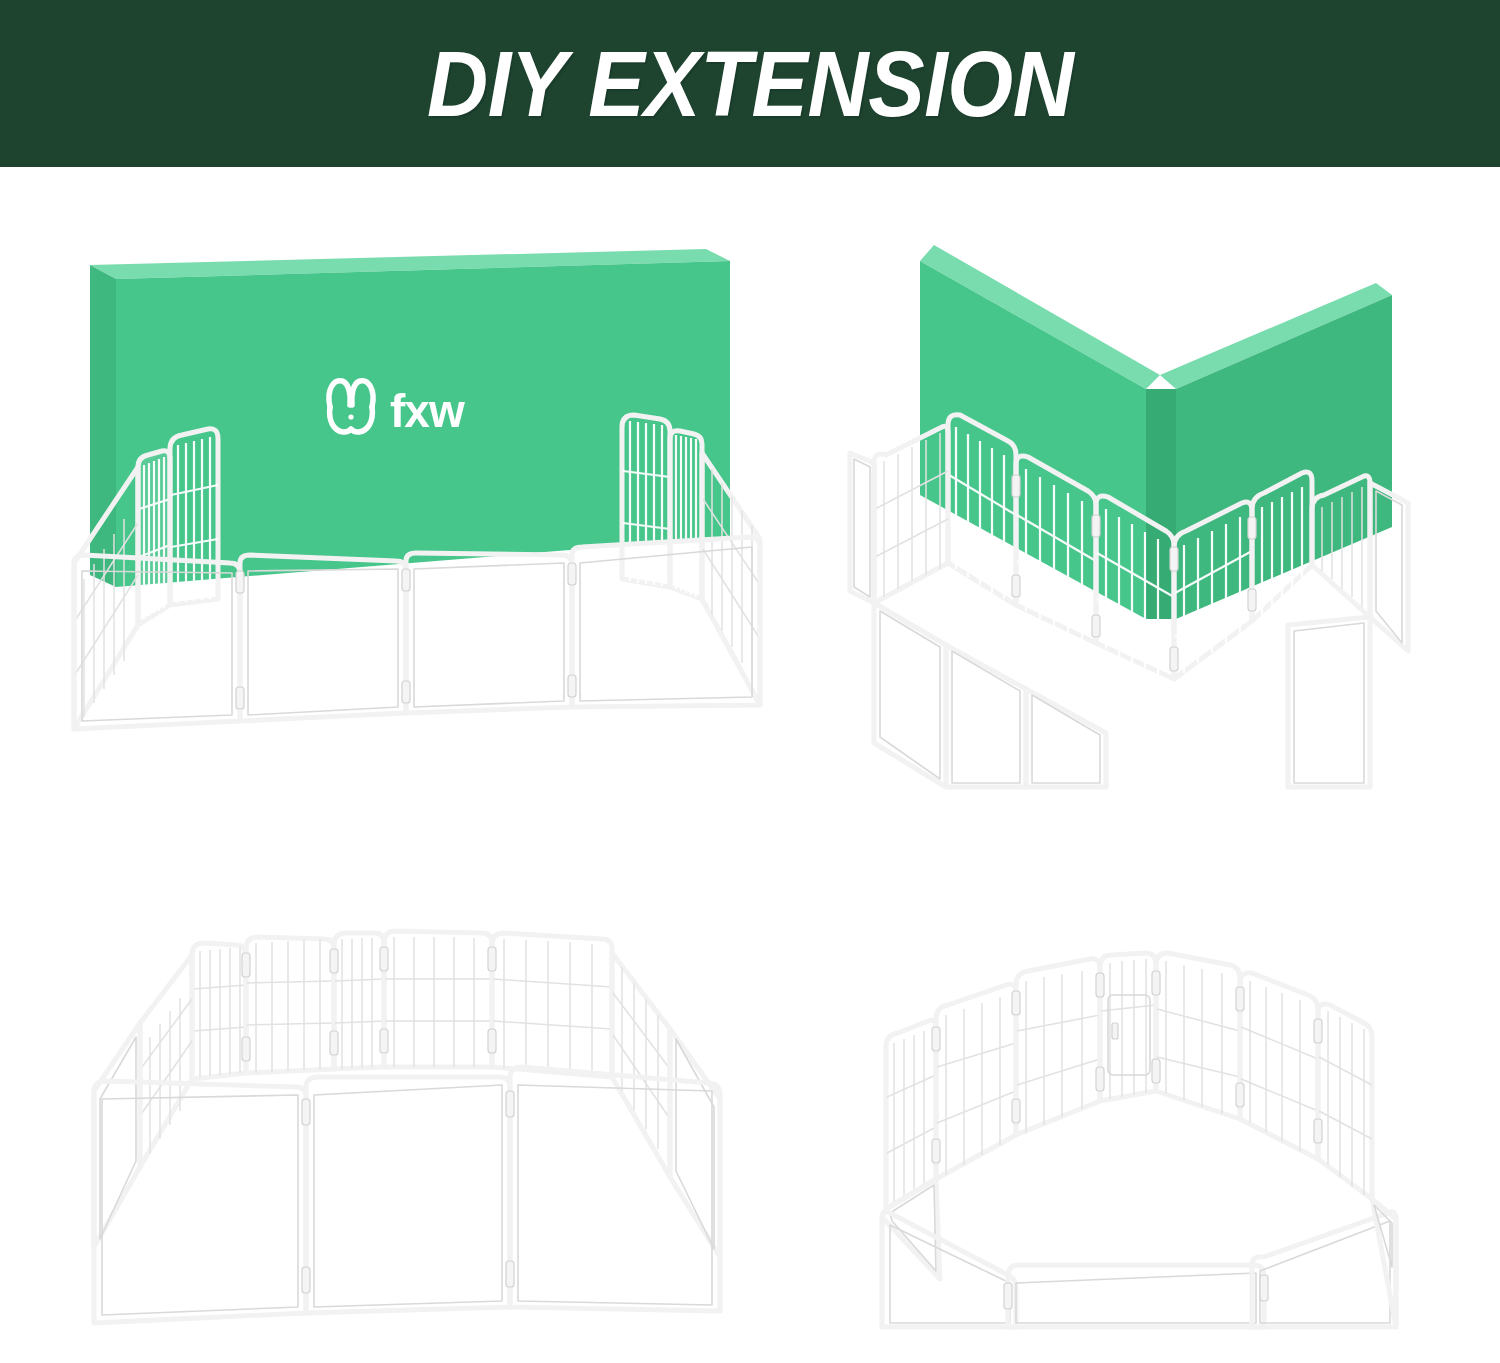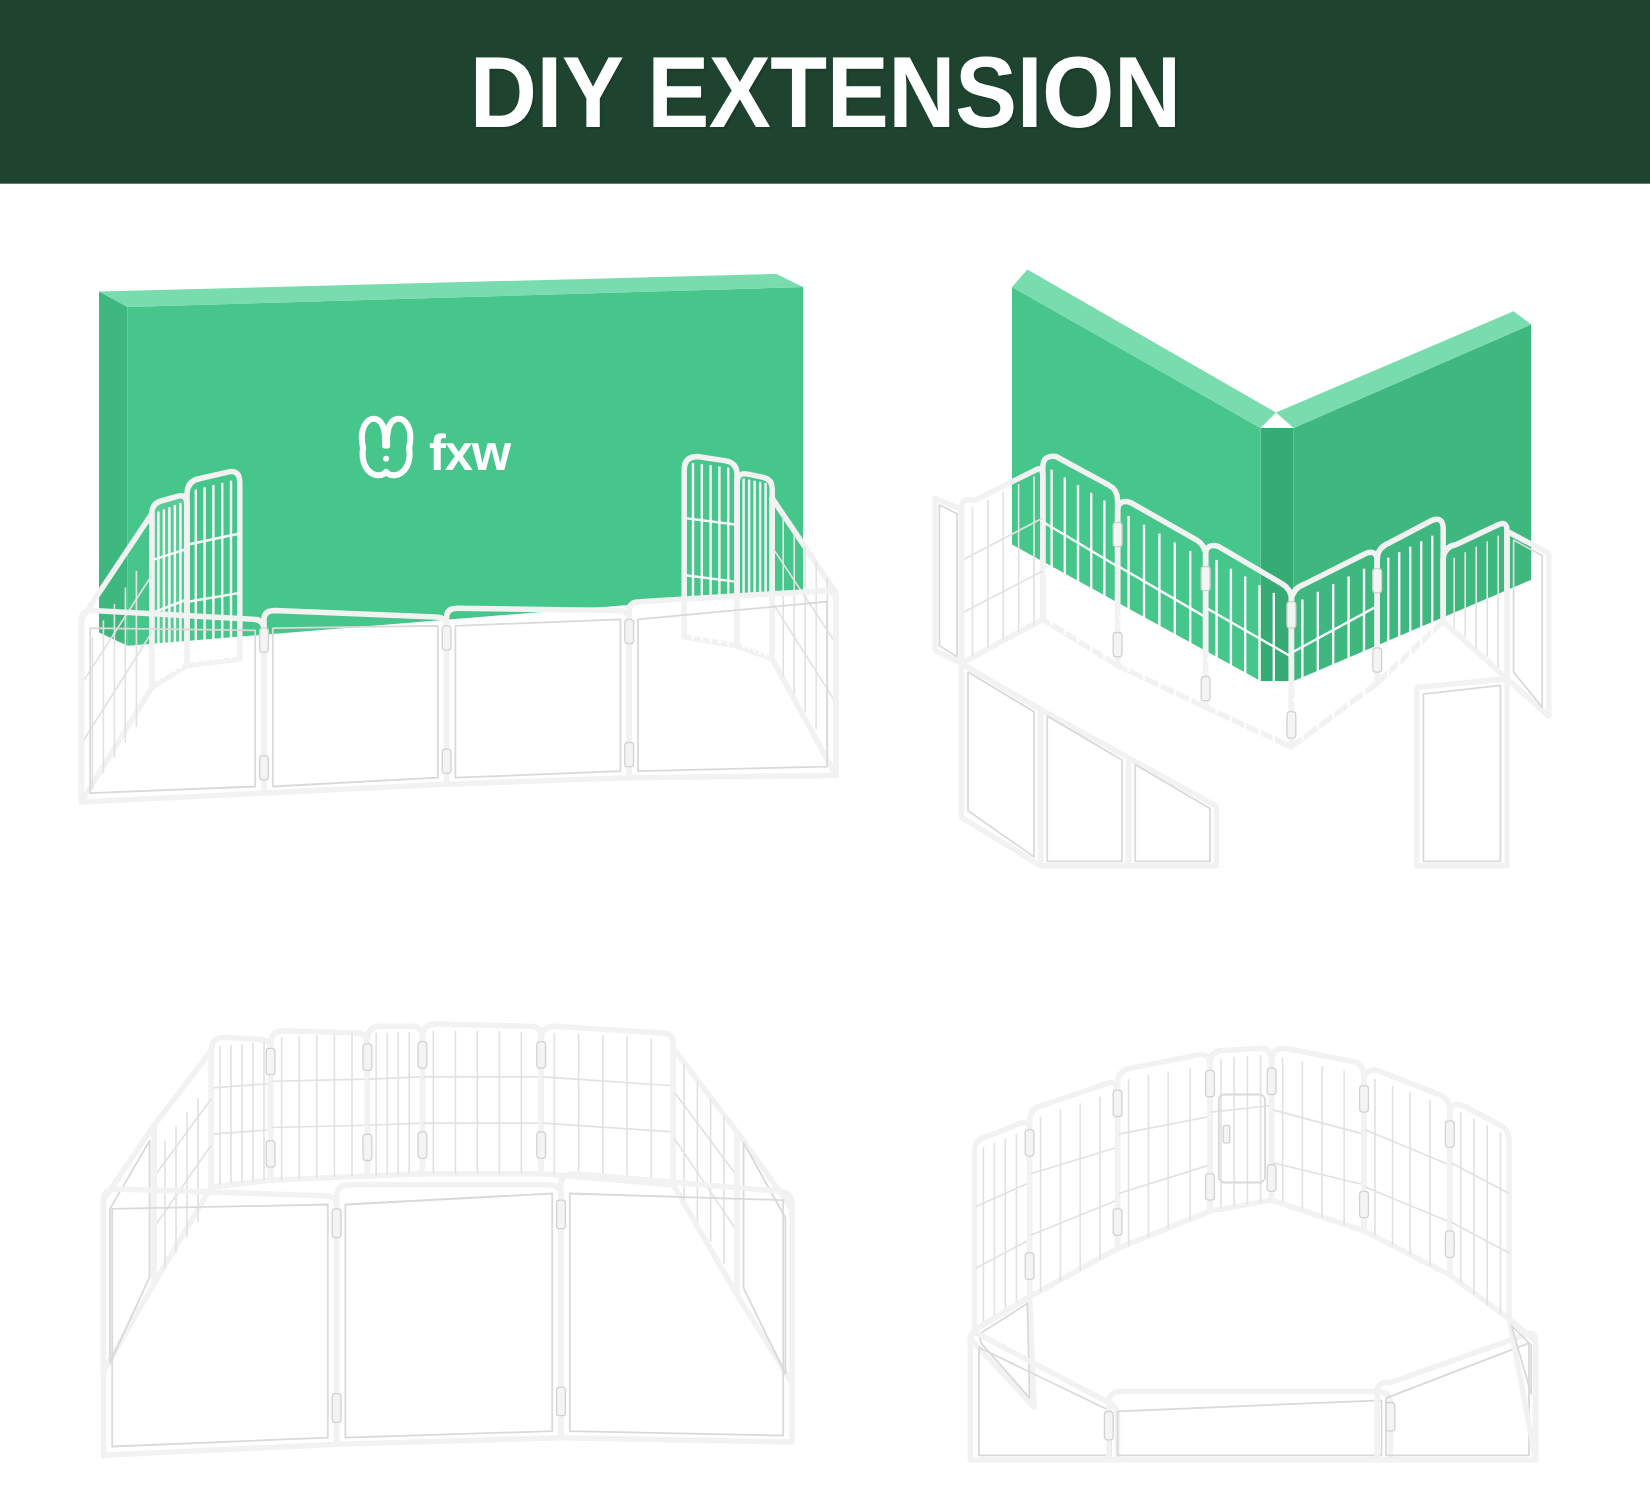--- a/index.html
+++ b/index.html
@@ -8,21 +8,21 @@
     background:#ffffff;
     font-family:"Liberation Sans", sans-serif;
     overflow:hidden;
   }
   #page { position:relative; width:1500px; height:1363px; background:#ffffff; }
 
   
   #banner {
     position:absolute; left:0; top:0; width:1500px; height:167px;
     background:#1e4430;
-    display:flex; align-items:center; justify-content:center;
+    display:flex; align-items:center; justify-content:center;font-style:italic;
   }
   #banner-title {
     color:#ffffff;
     font-family:"Liberation Sans", sans-serif;
     font-weight:bold;
     font-size:92px;
     line-height:92px;
     letter-spacing:-0.5px;
     transform:scaleX(0.92);
     transform-origin:center center;

